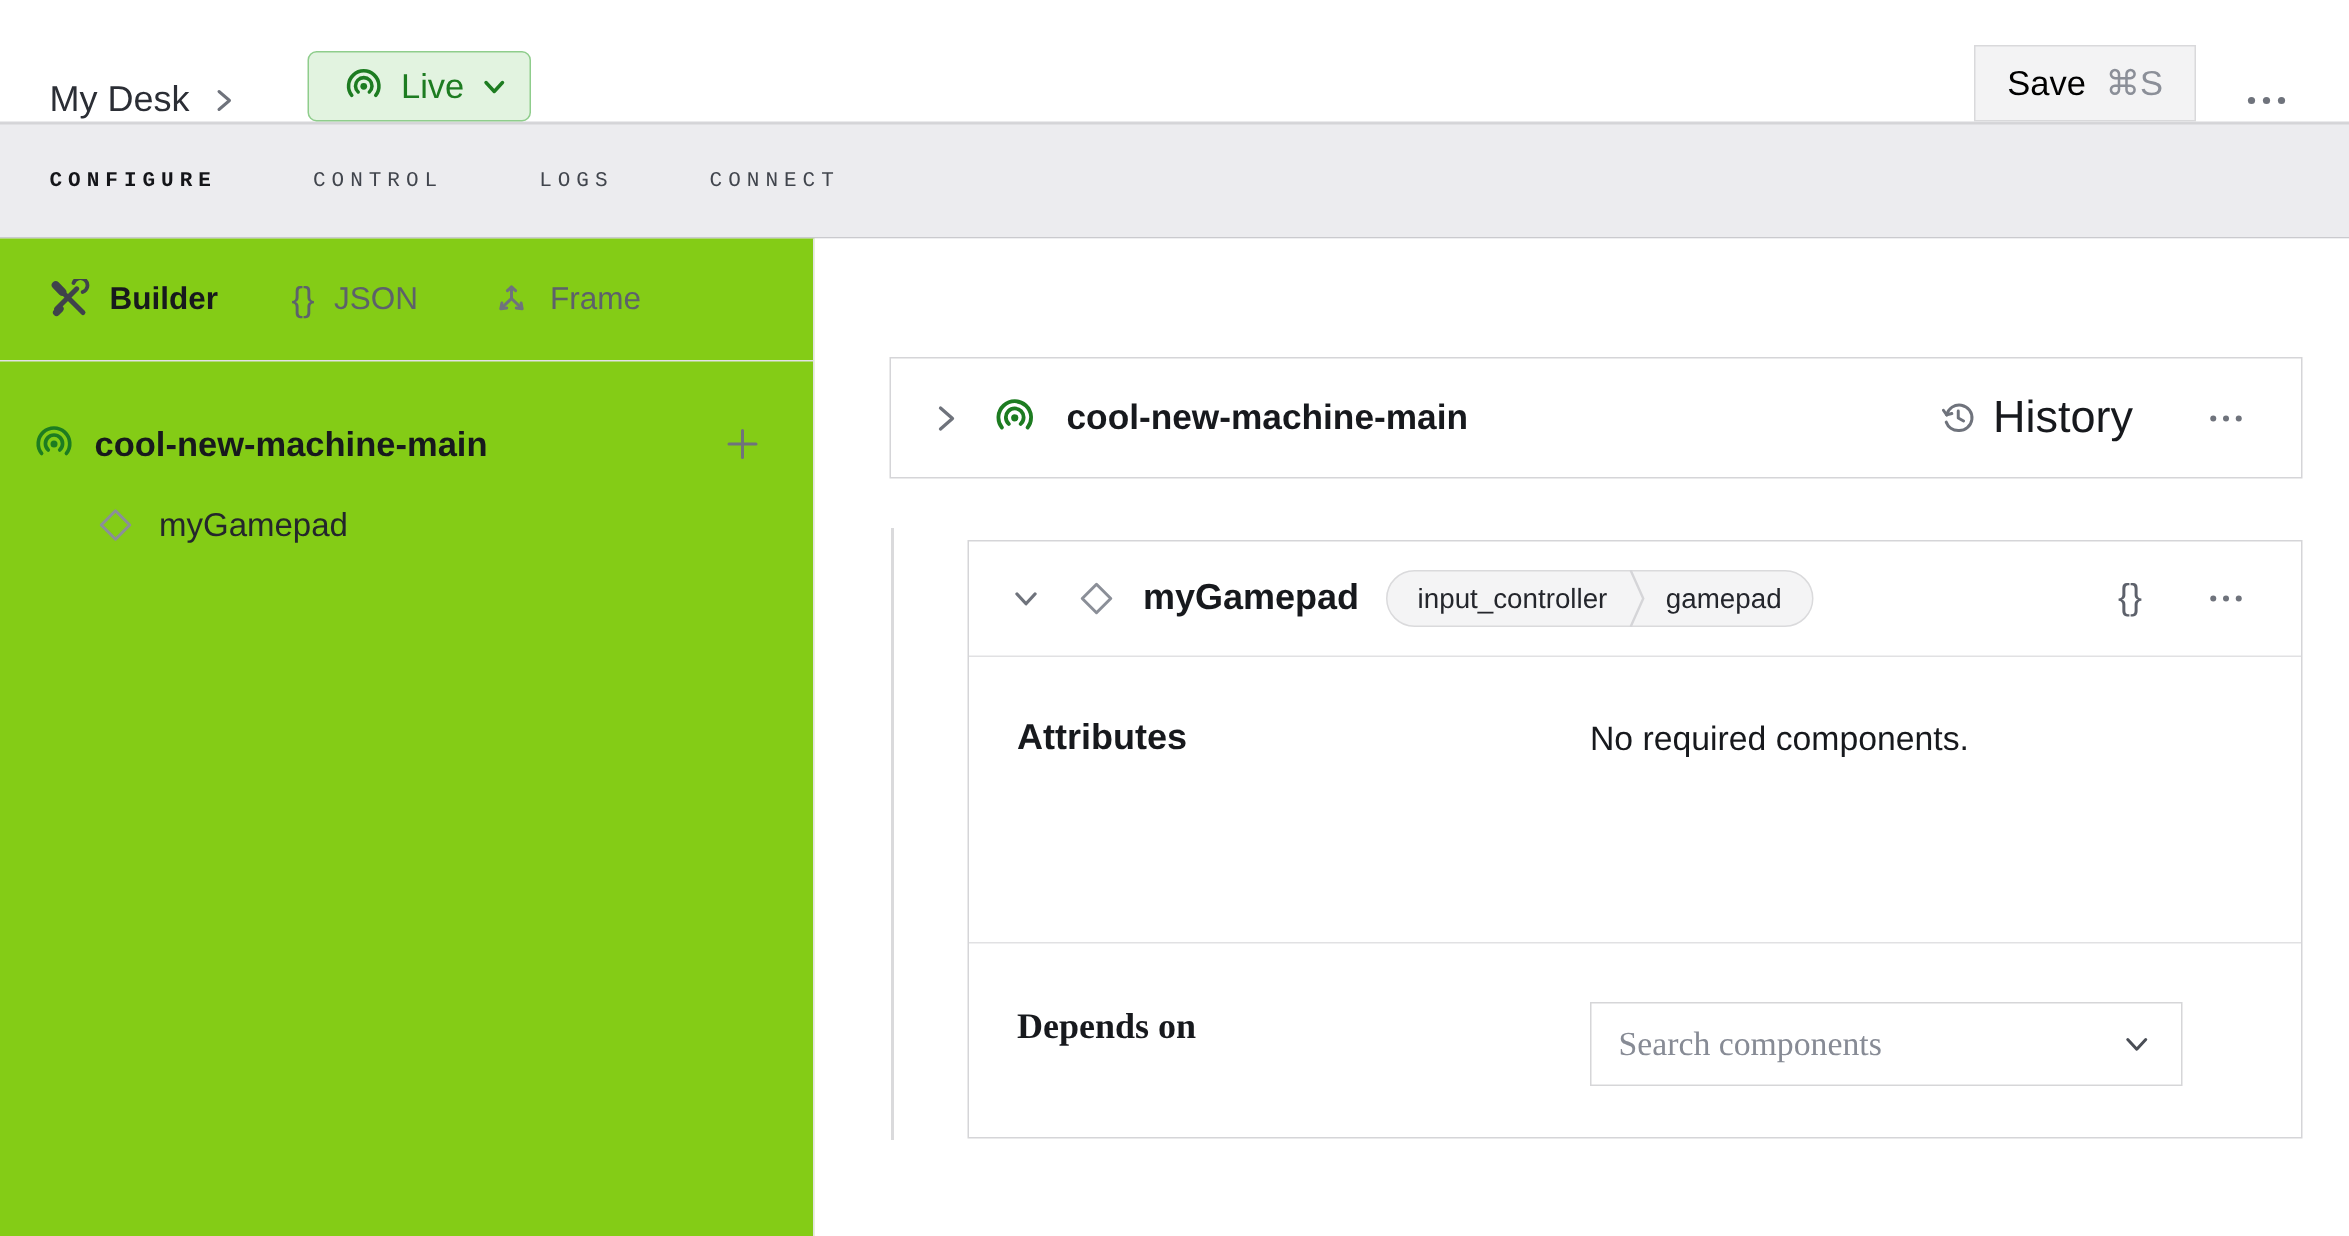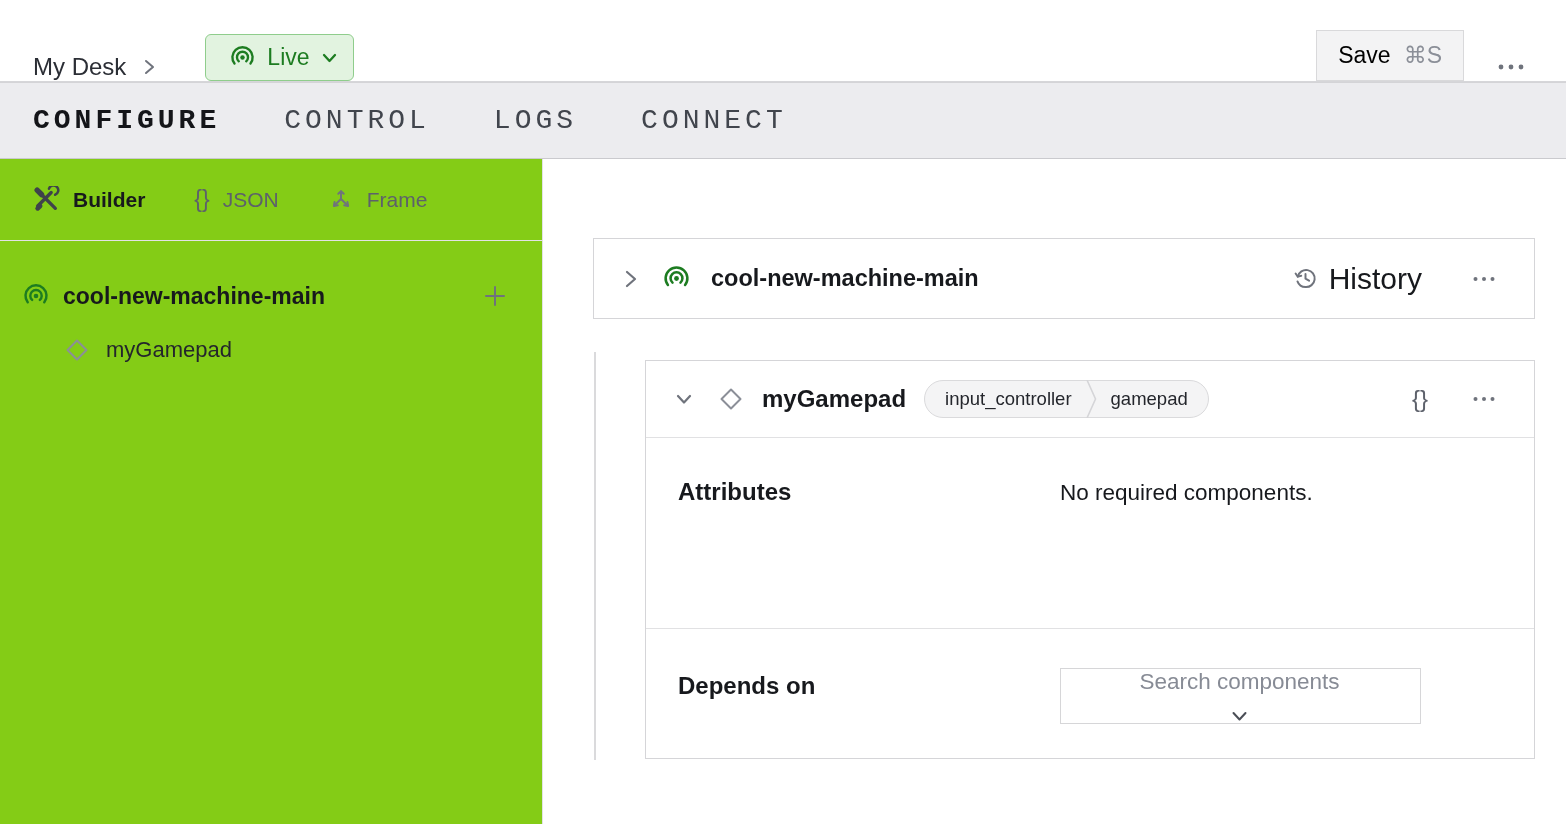--- a/index.html
+++ b/index.html
@@ -18,21 +18,21 @@
     height:47px; padding:0 15px 0 23px; color:#1d7c21; font-size:23px; cursor:pointer; }
   .spacer { flex:1; }
   .save-btn { display:flex; align-items:center; gap:13px; background:#f3f3f4;
     border:1px solid #d9d9db; height:51px; padding:0 21px; font-size:23px; cursor:pointer; }
   .save-shortcut { color:#8b8f98; }
   .kebab { padding:10px; cursor:pointer; }
 
   
   .tabbar { height:77px; background:#ececef; border-top:1px solid #d4d4d7;
     border-bottom:1px solid #cacace; display:flex; align-items:center; padding:0 0 0 33px;
-    font-family:"Liberation Mono","DejaVu Sans Mono",monospace; font-size:28px; }
+    font-family:"Liberation Mono","DejaVu Sans Mono",monospace; font-size:14px; }
   .tab { letter-spacing:4px; margin-right:64px; color:#41454d; cursor:pointer; }
   .tab.active { font-weight:700; color:#141519; }
 
   
   .content { display:flex; height:665px; }
 
   
   .sidebar { width:543px; background:#84cc16; border-right:1px solid #e2e2e4; }
   .side-toolbar { height:82px; display:flex; align-items:center; gap:49px;
     padding-left:33px; border-bottom:1px solid #e2e2e4; }
@@ -61,31 +61,31 @@
   .comp-header { height:77px; display:flex; align-items:center; padding:0 28px;
     border-bottom:1px solid #e1e1e3; cursor:pointer; }
   .comp-header .title { font-weight:700; font-size:24px; margin-left:18px; }
   .type-pill { margin-left:18px; display:flex; align-items:center; height:38px;
     background:#f4f4f5; border:1px solid #dadadc; border-radius:999px;
     padding:1px 20px; font-size:18.5px; color:#24262c; gap:14px; }
   .braces-btn { font-size:24px; color:#5d616b; cursor:pointer; margin-right:34px; }
 
   .section { display:grid; grid-template-columns:414px 1fr; }
   .section-attributes { height:191px; border-bottom:1px solid #e1e1e3; }
-  .section-depends { height:129px; }
+  .section-depends { height:129px;font-family:Liberation Serif, serif; }
   .section-label { padding:40px 0 0 32px; font-weight:700; font-size:24px; }
   .section-depends .section-label { padding-top:43px; }
   .attr-col { padding-top:42px; }
   .attr-empty { font-size:22.5px; }
   .show-more-btn { margin-top:32px; width:213px; height:58px; background:#f1f1f2;
     border:1px solid #dcdcde; display:flex; align-items:center; justify-content:center;
     gap:15px; font-size:21.5px; color:#17191d; cursor:pointer; }
   .depends-col { padding-top:39px; }
-  .select { width:361px; height:56px; border:1px solid #d6d6d8; background:#fff;
-    display:flex; align-items:center; padding:0 20px 0 18px; cursor:pointer;flex-direction:column; }
+  .select { width:395px; height:56px; border:1px solid #d6d6d8; background:#fff;
+    display:flex; align-items:center; padding:0 20px 0 18px; cursor:pointer; }
   .select .placeholder { font-size:22.5px; color:#878b95; flex:1; }
 
   .chev { flex:none; }
 </style>
 </head>
 <body>
 
 <div class="header">
   <div class="crumb">
     <span class="crumb-parent">My Desk</span>

